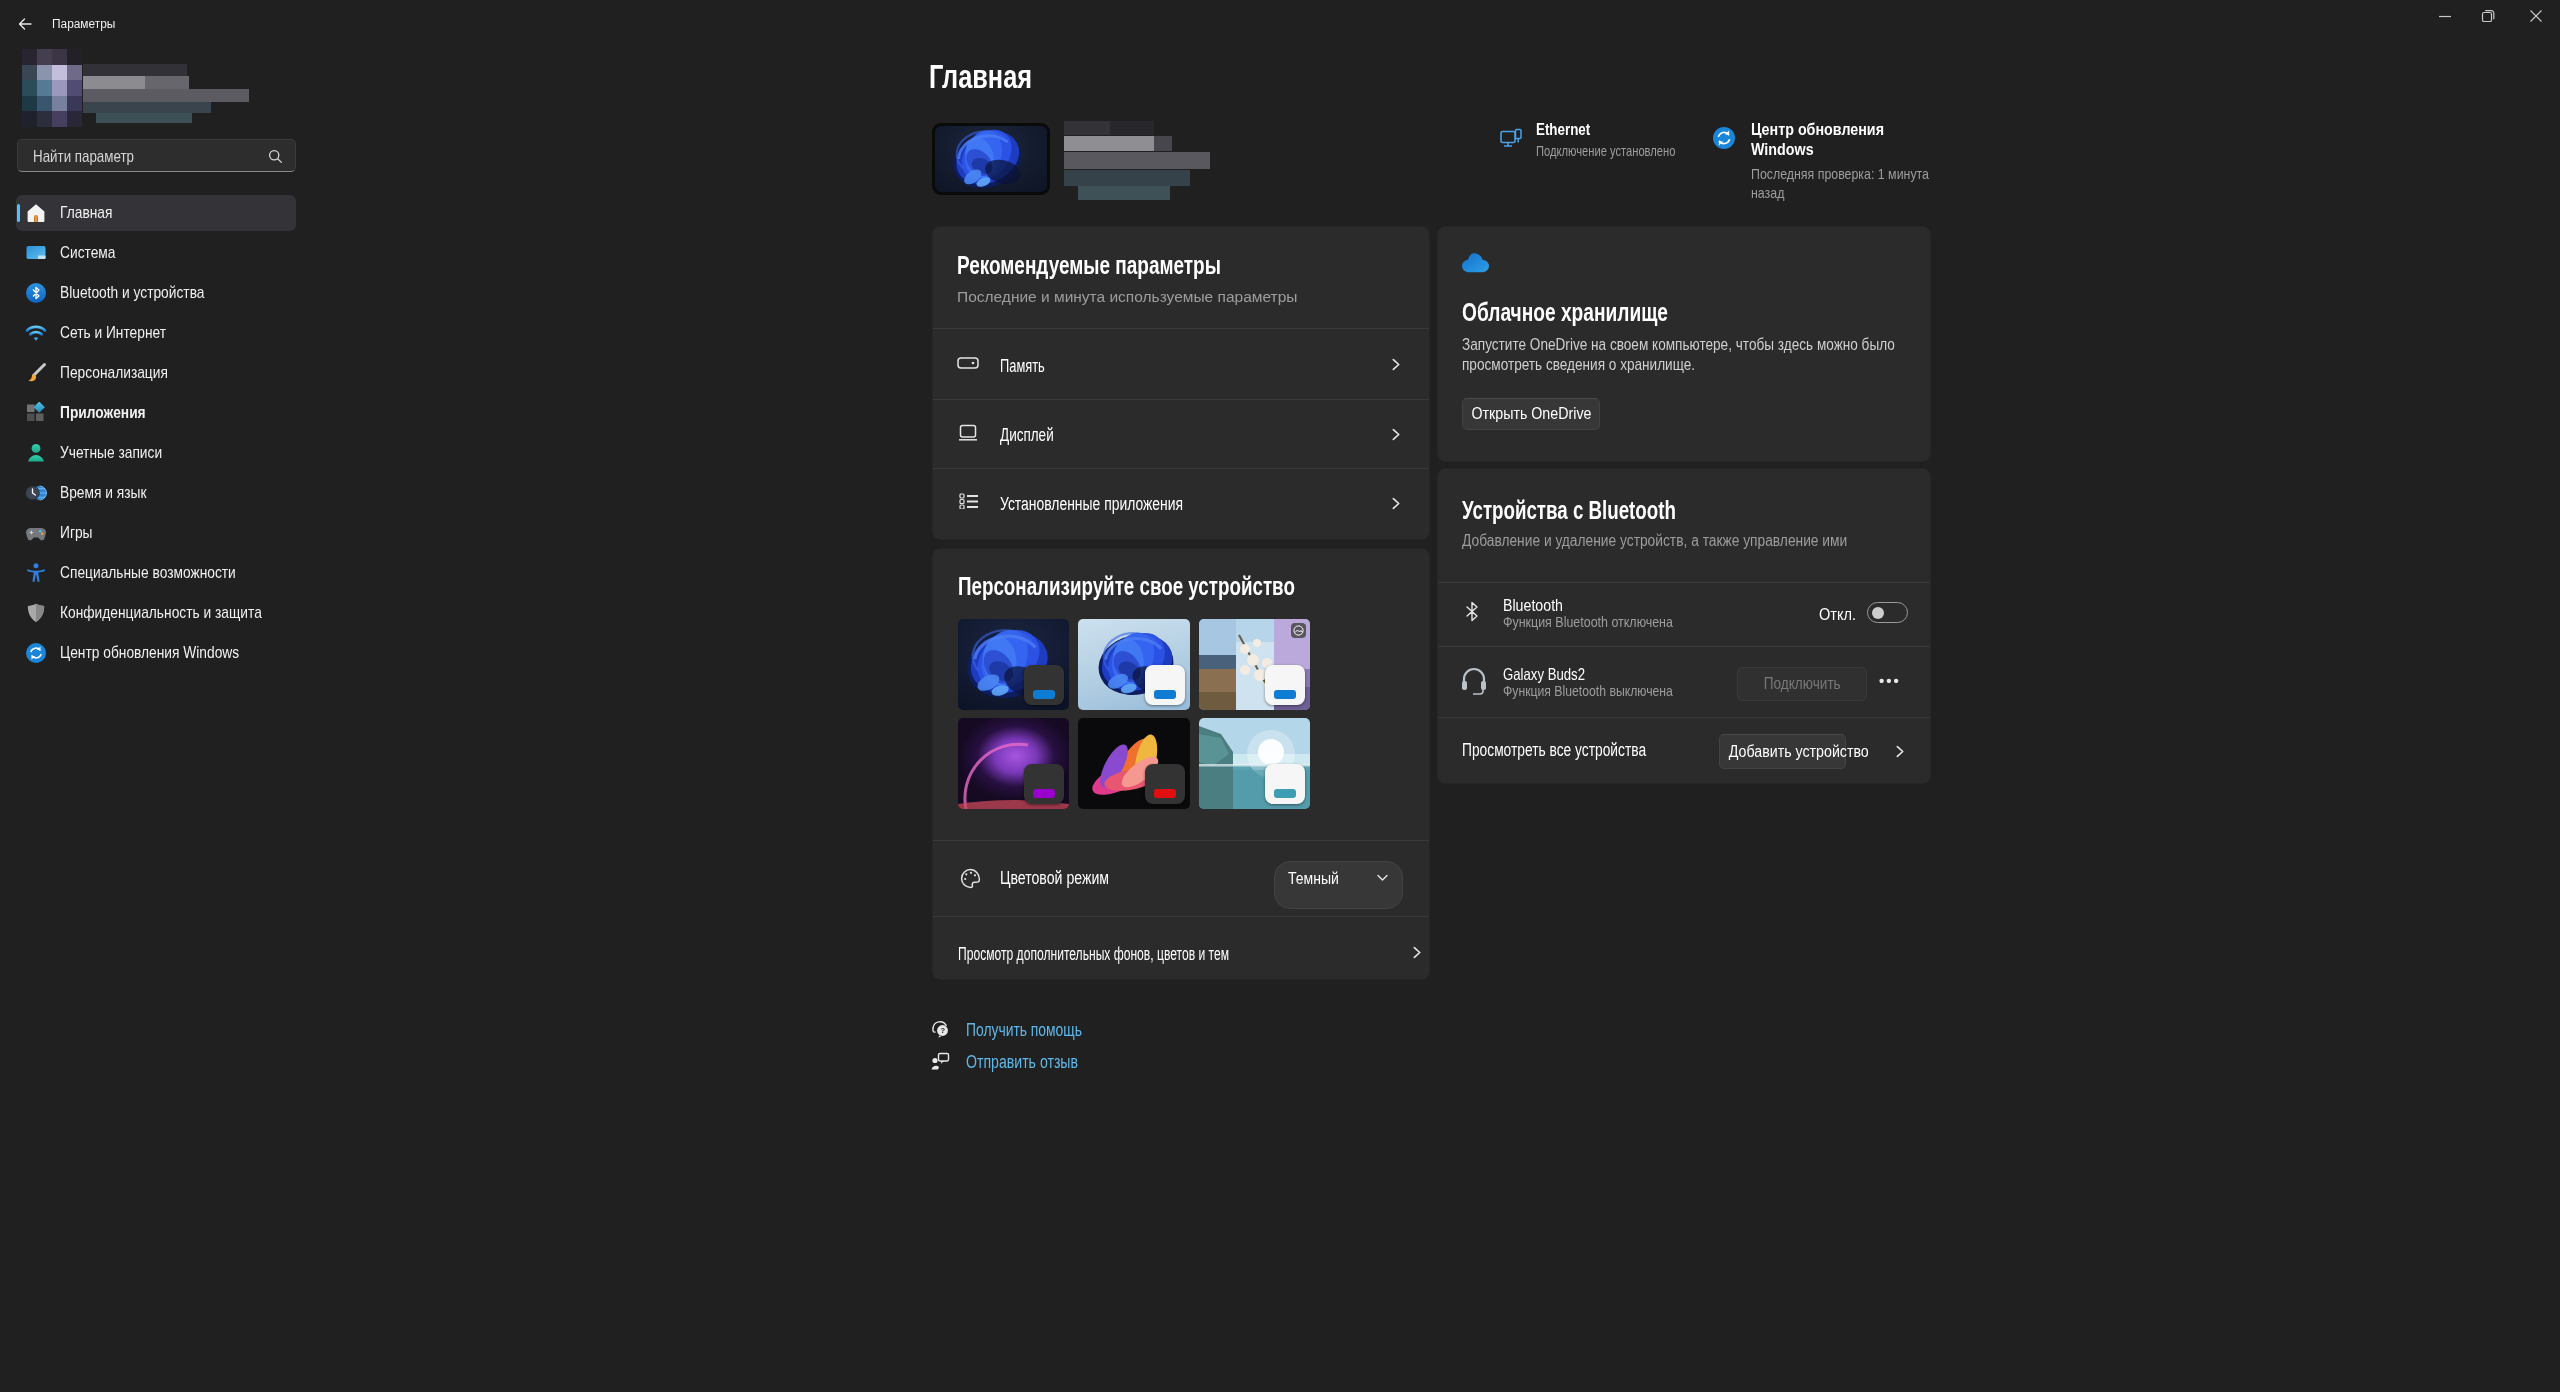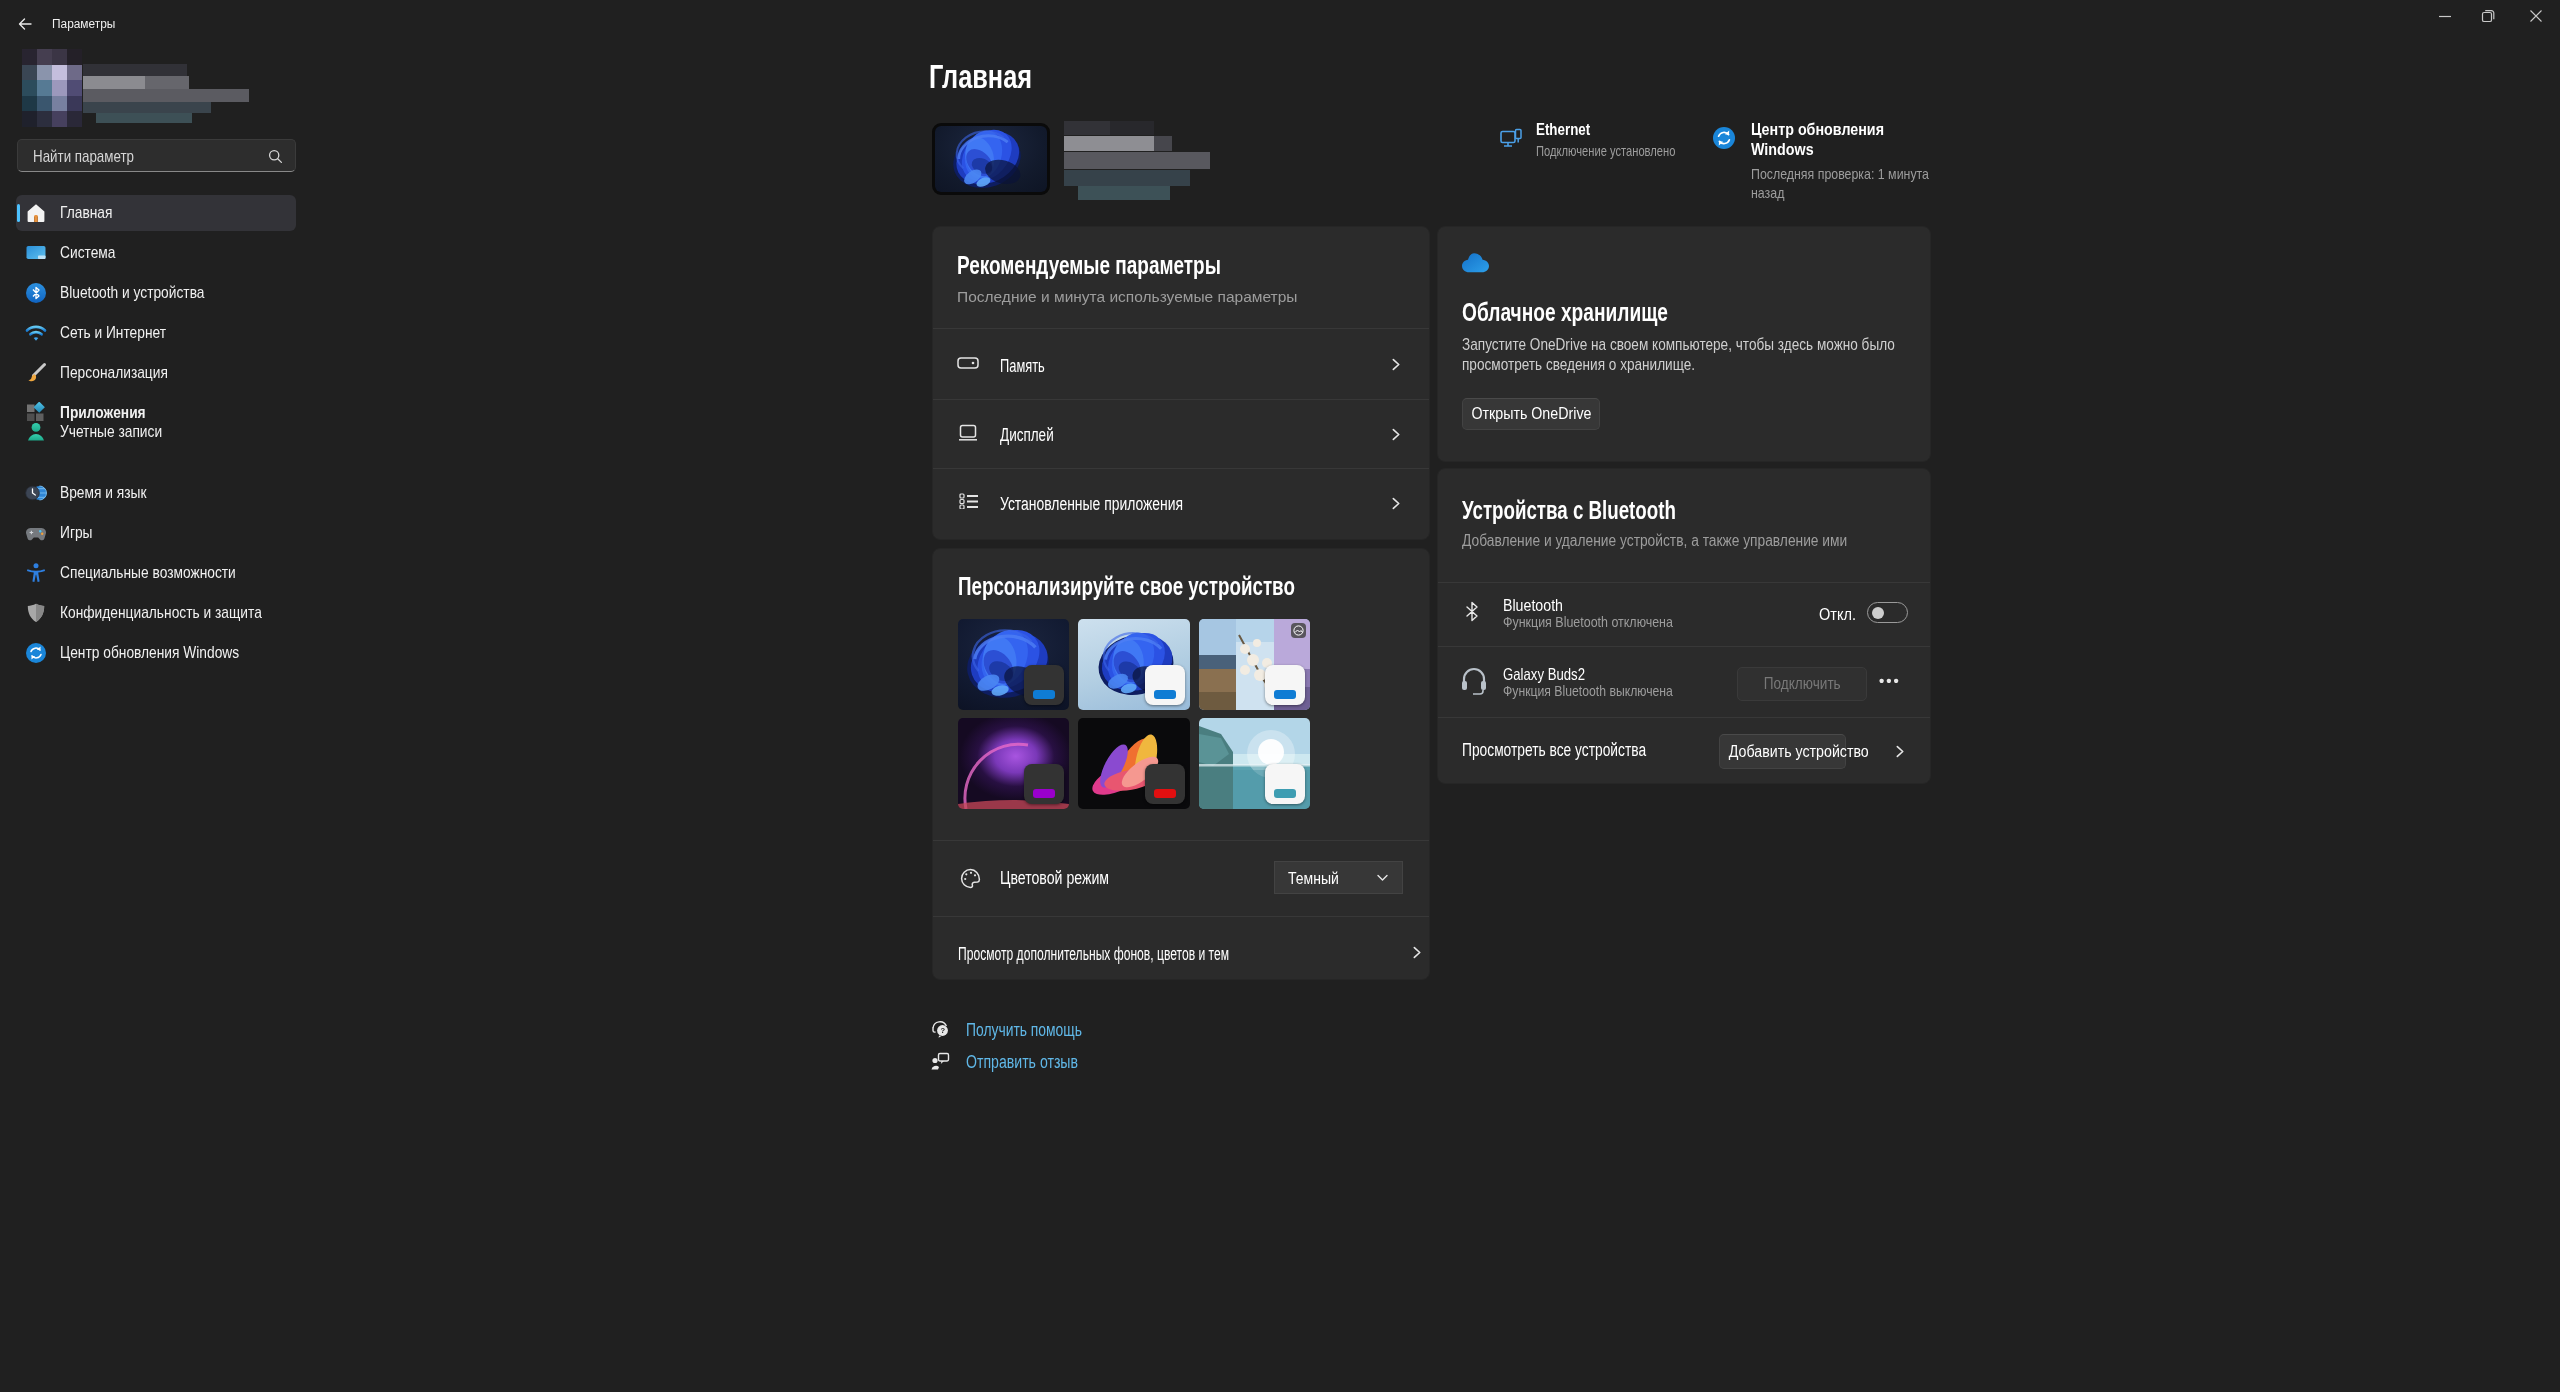--- a/index.html
+++ b/index.html
@@ -141,21 +141,21 @@
     </div>
     <div class="navitem" style="top:395px;font-weight:bold;">
       <div class="ico"><svg viewBox="0 0 22 22" width="22" height="22">
           <rect x="2" y="2.5" width="7.5" height="7.5" fill="#737373"></rect>
           <rect x="2" y="11.5" width="7.5" height="7.5" fill="#4f4f4f"></rect>
           <rect x="11" y="11.5" width="7.5" height="7.5" fill="#5f5f5f"></rect>
           <rect x="10.2" y="1.2" width="8" height="8" transform="rotate(45 14.2 5.2)" fill="url(#gapp)"></rect>
         </svg></div>
       <div class="lbl">Приложения</div>
     </div>
-    <div class="navitem" style="top:414px;">
+    <div class="navitem" style="top:435px;">
       <div class="ico"><svg viewBox="0 0 22 22" width="22" height="22">
           <circle cx="11" cy="6.4" r="4.4" fill="url(#gacc)"></circle>
           <path d="M3 19.5 a8.2 8.2 0 0 1 16 0 z" fill="url(#gacc)"></path>
         </svg></div>
       <div class="lbl">Учетные записи</div>
     </div>
     <div class="navitem" style="top:475px;">
       <div class="ico"><svg viewBox="0 0 22 22" width="22" height="22">
           <circle cx="14.5" cy="11" r="7" fill="#2f86d6"></circle>
           <path d="M14.5 4 a7 7 0 0 1 0 14 M7.5 11 h14 M9 6.7 h11 M9 15.3 h11" stroke="#7cc0f0" stroke-width="0.9" fill="none"></path>
@@ -355,21 +355,21 @@
     </div>
   <div class="sep" style="top:291px"></div>
   <svg class="abs" style="left:27px;top:319px" width="21" height="21" viewBox="0 0 21 21">
     <path d="M10.5 1.6 a8.9 8.9 0 1 0 0 17.8 c1.6 0 2.3-1 1.9-2.1 -0.5-1.4 0-2.9 1.9-3.1 l3.3-.3 c1 -.2 1.8-.9 1.8-2.5 0-5.4-4-9.8-8.9-9.8z" stroke="#e4e4e4" stroke-width="1.5" fill="none"></path>
     <circle cx="6.3" cy="6.3" r="1.1" fill="#e4e4e4"></circle>
       <circle cx="11" cy="4.8" r="1.1" fill="#e4e4e4"></circle>
     <circle cx="15" cy="7.3" r="1.1" fill="#e4e4e4"></circle>
       <circle cx="5.2" cy="11" r="1.1" fill="#e4e4e4"></circle>
   </svg>
   <div class="abs t18 sx" style="left:67px;top:319px;transform:scaleX(0.785)">Цветовой режим</div>
-  <div class="abs" style="left:341px;top:312px;width:129px;height:33px;background:#373737;border:1px solid #434343;border-radius:0">
+  <div class="abs" style="left:341px;top:312px;width:129px;height:48px;background:#373737;border:1px solid #434343;border-radius:16px">
     <div class="abs sx" style="left:13px;top:7px;font-size:16.5px;transform:scaleX(0.85)">Темный</div>
     <svg class="abs" style="right:14px;top:12px" width="11" height="8" viewBox="0 0 11 8">
         <path d="M1 1.5 5.5 6 10 1.5" stroke="#e6e6e6" stroke-width="1.4" fill="none" stroke-linecap="round" stroke-linejoin="round"></path>
       </svg>
   </div>
   <div class="sep" style="top:367px"></div>
   <div class="abs t18 sx" style="left:25px;top:395px;transform:scaleX(0.672)">Просмотр дополнительных фонов, цветов и тем</div>
   <svg class="chev" style="left:477px;top:397px" viewBox="0 0 12 12">
       <path d="M4 1.5 9 6 4 10.5" stroke="#e6e6e6" stroke-width="1.5" fill="none" stroke-linecap="round" stroke-linejoin="round"></path>
     </svg>

